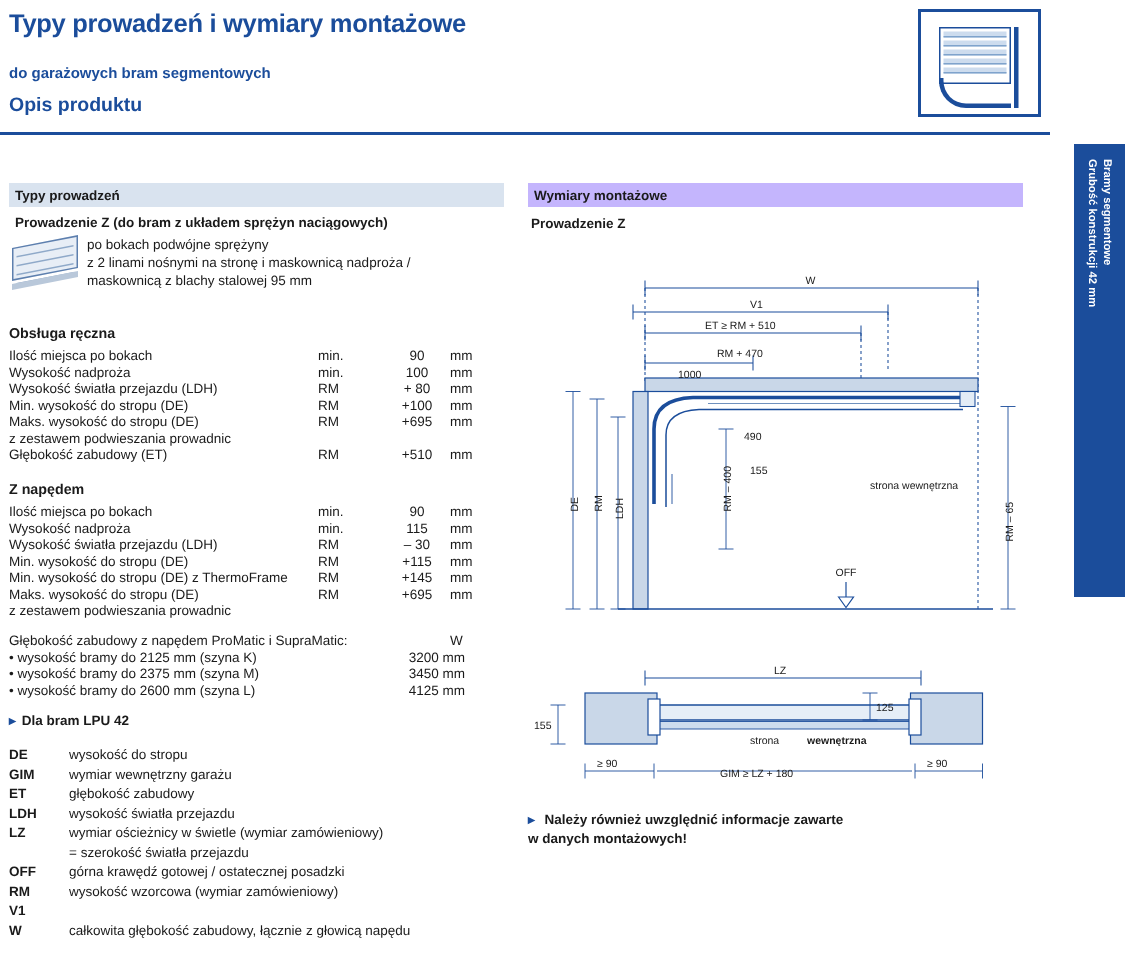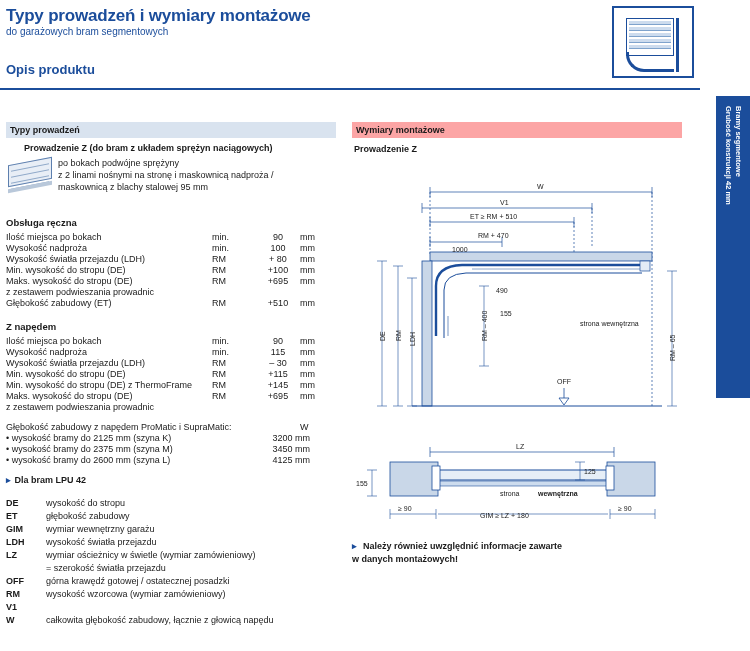--- a/index.html
+++ b/index.html
@@ -16,22 +16,22 @@
   .page { position: relative; width: 750px; height: 556px; }
 
   
   .header { position: absolute; left: 0; top: 0; width: 750px; height: 96px; }
   .title {
     position: absolute; left: 6px; top: 6px;
     font-size: 17px; font-weight: bold; color: #1b4d9b;
     letter-spacing: -0.2px;
   }
   .subtitle {
-    position: absolute; left: 6px; top: 26px;
-    font-size: 10px; font-weight: normal; color: #1b4d9b;
+    position: absolute; left: 6px; top: 44px;
+    font-size: 10px; font-weight: bold; color: #1b4d9b;
   }
   .section-title {
     position: absolute; left: 6px; top: 62px;
     font-size: 13px; font-weight: bold; color: #1b4d9b;
   }
   .header-rule {
     position: absolute; left: 0; top: 88px; width: 700px; height: 2px;
     background: #1b4d9b;
   }
   
@@ -68,21 +68,21 @@
     display: flex; flex-direction: column; justify-content: center;
     padding-left: 10px; line-height: 1.35;
   }
 
   
   .left-col { position: absolute; left: 6px; top: 122px; width: 330px; }
   .bar {
     background: #d9e3ef; color: #1a1a1a; font-weight: bold;
     font-size: 9px; padding: 3px 4px; margin: 0 0 5px 0;
   }
-  .lead { font-weight: bold; font-size: 9px; margin: 0 0 4px 18px; }
+  .lead { font-weight: bold; font-size: 9px; margin: 0 0 4px 4px; }
 
   .spring-note { position: relative; height: 54px; margin: 2px 0 4px 0; }
   .spring-img {
     position: absolute; left: 2px; top: 4px; width: 44px; height: 30px;
   }
   .spring-img .panel {
     position: absolute; left: 0; top: 0; width: 44px; height: 22px;
     background: #e8eef6; border: 1px solid #5d7fae;
     transform: skewY(-11deg);
   }
@@ -118,21 +118,21 @@
 
   
   .legend { margin-top: 12px; font-size: 9px; }
   .legend-row { display: flex; line-height: 1.45; }
   .legend-row .k { width: 40px; font-weight: bold; }
   .legend-row .v { width: 286px; }
 
   
   .right-col { position: absolute; left: 352px; top: 122px; width: 330px; }
   .rbar {
-    background: #fca5a5; font-weight: bold; font-size: 9px; padding: 3px 4px;
+    background: #c4b5fd; font-weight: bold; font-size: 9px; padding: 3px 4px;
     width: 330px;
   }
   .rlead { font-weight: bold; font-size: 9px; margin: 6px 0 0 2px; }
 
   .drawing { position: absolute; left: 352px; top: 166px; width: 340px; height: 260px; }
   .drawing2 { position: absolute; left: 352px; top: 440px; width: 340px; height: 90px; }
 
   .note-bottom {
     position: absolute; left: 352px; top: 540px; width: 330px;
     font-weight: bold; font-size: 9px; line-height: 1.4;
@@ -303,26 +303,26 @@
     </div>
 
     <div class="arrow-head"><span>Dla bram LPU 42</span></div>
 
     <div class="legend">
       <div class="legend-row">
           <span class="k">DE</span>
           <span class="v">wysokość do stropu</span>
         </div>
       <div class="legend-row">
+          <span class="k">GIM</span>
+          <span class="v">wymiar wewnętrzny garażu</span>
+        </div>
+      <div class="legend-row">
           <span class="k">ET</span>
           <span class="v">głębokość zabudowy</span>
-        </div>
-      <div class="legend-row">
-          <span class="k">GIM</span>
-          <span class="v">wymiar wewnętrzny garażu</span>
         </div>
       <div class="legend-row">
           <span class="k">LDH</span>
           <span class="v">wysokość światła przejazdu</span>
         </div>
       <div class="legend-row">
           <span class="k">LZ</span>
           <span class="v" style="white-space:pre-line;">wymiar ościeżnicy w świetle (wymiar zamówieniowy)
 = szerokość światła przejazdu</span>
         </div>

